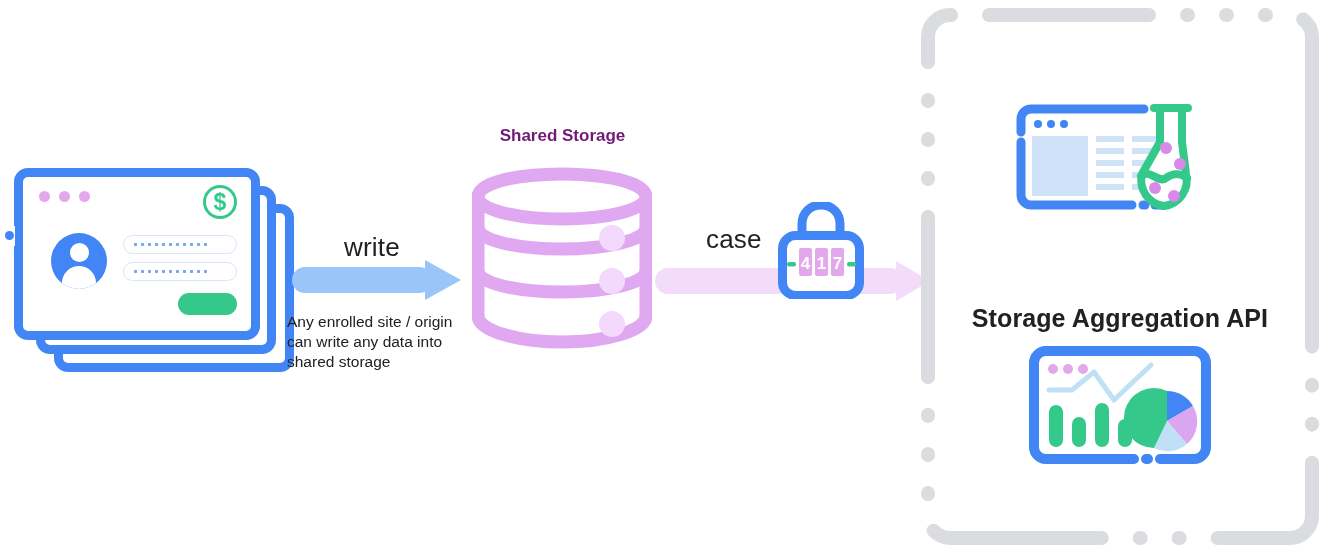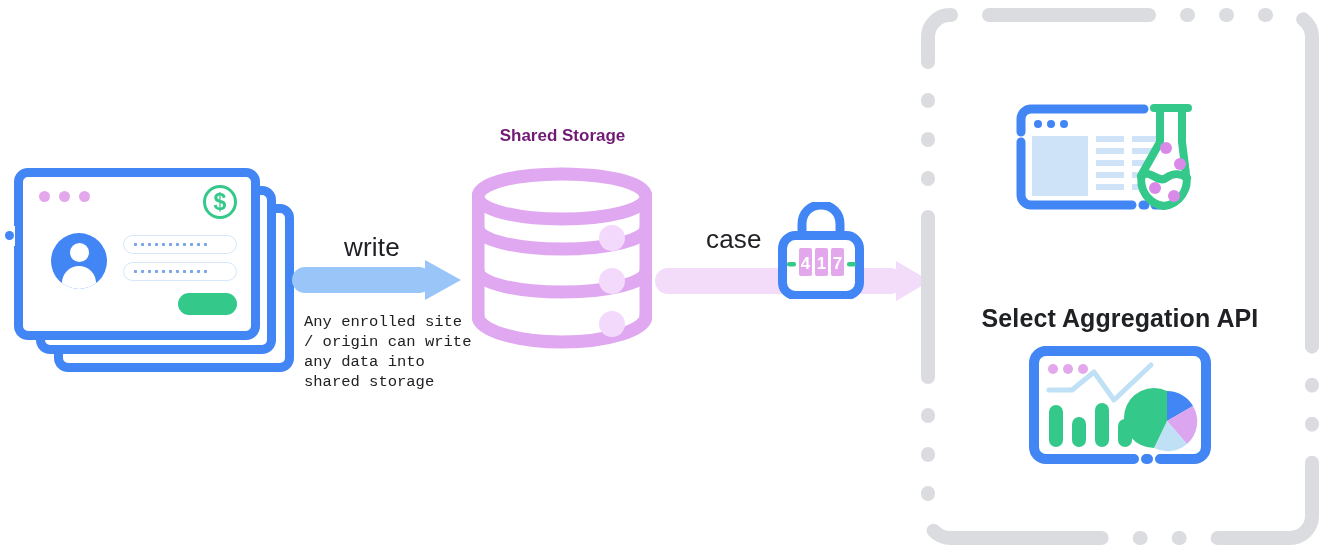--- a/index.html
+++ b/index.html
@@ -119,21 +119,21 @@
       <div class="submit"></div>
     </div>
     <div class="card-notch"></div>
   </div>
 
   <div class="arrow-label" style="left:344px;top:216px;margin-top:16px;">write</div>
   <div class="arrow" style="left:292px;top:267px;width:168px;">
     <div class="shaft" style="width:140px;background:#9ac5f8;"></div>
     <div class="head" style="left:133px;border-left:36px solid #9ac5f8;"></div>
   </div>
-  <div class="arrow-cap" style="left:304px;top:312px;width:172px;font-family:Liberation Mono, monospace;">Any enrolled site / origin can write any data into shared storage</div>
+  <div class="arrow-cap" style="left:287px;top:312px;width:172px;">Any enrolled site / origin can write any data into shared storage</div>
 
   <div class="cyl-title">Shared Storage</div>
   <div class="abs" id="cylinder">
     <svg width="180" height="184" viewBox="0 0 180 184" aria-hidden="true">
       <g fill="none" stroke="#e0a8f0" stroke-width="13" stroke-linecap="round">
 
         <path d="M90.5 8 C146 8.6 174 19 174 31 C174 43.5 136 53 90 53 C44 53 6 43.5 6 31 C6 19 34 8.6 89.5 8"></path>
 
         <path d="M6 62 C6 74 44 83 90 83 C136 83 174 74 174 62"></path>
         <path d="M6 105 C6 117 44 126 90 126 C136 126 174 117 174 105"></path>
@@ -212,21 +212,21 @@
             <circle cx="152" cy="46" r="6"></circle>
               <circle cx="166" cy="62" r="6"></circle>
             <circle cx="141" cy="86" r="6"></circle>
               <circle cx="160" cy="94" r="6"></circle>
           </g>
         </svg>
       </div>
     </div>
 
     <div class="api-block" style="top:296px;">
-      <div class="api-title">Select Aggregation API</div>
+      <div class="api-title">Storage Aggregation API</div>
       <div class="api-art">
         <svg width="196" height="126" viewBox="0 0 196 126" aria-hidden="true">
 
           <path d="M24 6 L172 6 A12 12 0 0 1 184 18 L184 102 A12 12 0 0 1 172 114 L138 114" fill="none" stroke="#4285f4" stroke-width="10" stroke-linecap="round"></path>
           <path d="M126 114 L124 114" fill="none" stroke="#4285f4" stroke-width="10" stroke-linecap="round"></path>
           <path d="M112 114 L24 114 A12 12 0 0 1 12 102 L12 18 A12 12 0 0 1 24 6" fill="none" stroke="#4285f4" stroke-width="10" stroke-linecap="round"></path>
           <g fill="#e3a7ec">
             <circle cx="31" cy="24" r="5"></circle>
               <circle cx="46" cy="24" r="5"></circle>
               <circle cx="61" cy="24" r="5"></circle>

